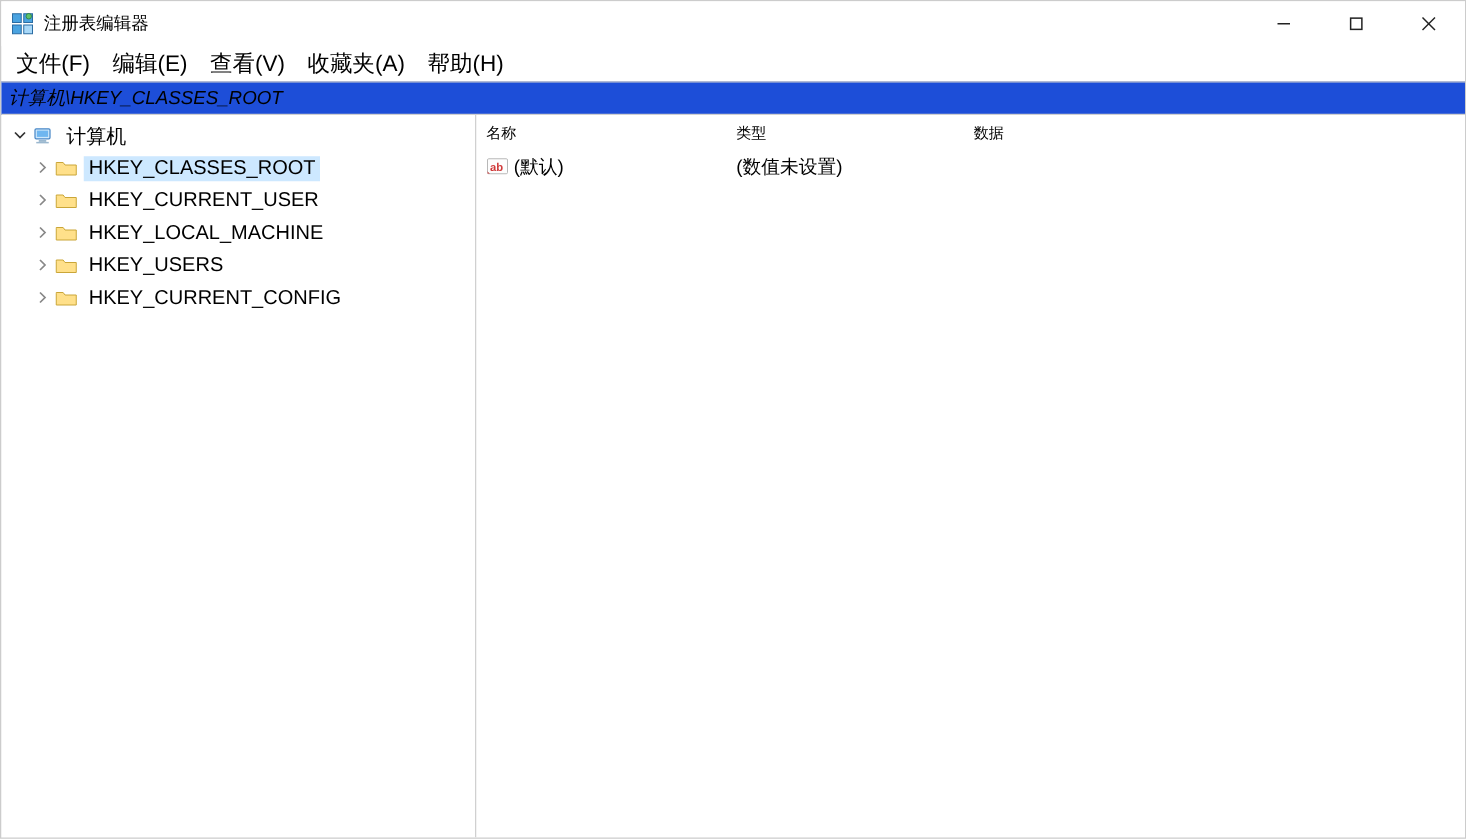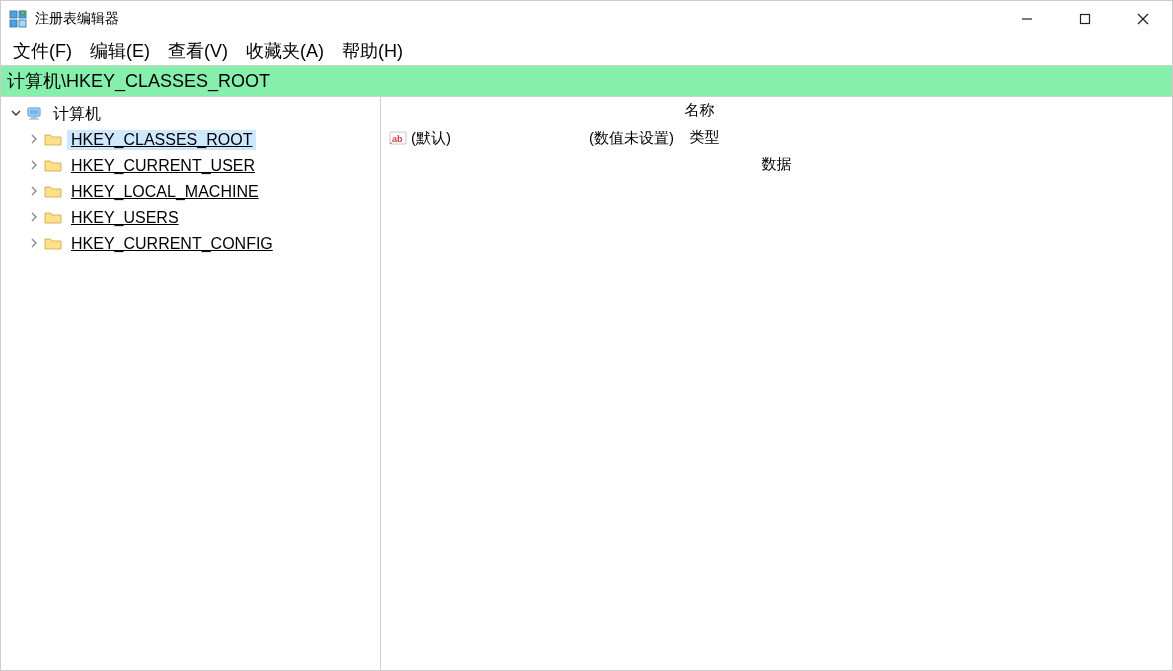--- a/index.html
+++ b/index.html
@@ -50,22 +50,23 @@
     }
     .menu-item {
       padding: 2px 8px;
       font-size: 18px;
       cursor: default;
     }
     .addressbar {
       border-top: 1px solid #d0d0d0;
       border-bottom: 1px solid #d0d0d0;
       padding: 3px 6px;
-      font-size: 18px;
-      background: #86efac;
+      font-size: 15px;
+      background: #1d4ed8;
+      font-style: italic;
     }
     .content {
       flex: 1;
       display: flex;
       min-height: 0;
     }
     .tree-pane {
       width: 380px;
       border-right: 1px solid #d0d0d0;
       padding-top: 4px;
@@ -90,28 +91,27 @@
       color: #555;
       font-size: 12px;
     }
     .tree-row .icon {
       width: 20px; height: 18px;
       display: flex; align-items: center; justify-content: center;
       margin-right: 4px;
     }
     .tree-row .label { padding: 1px 4px; }
     .tree-row.selected .label { background: #cde8ff; }
-    .indent-1 { padding-left: 24px; text-decoration: underline; }
+    .indent-1 { padding-left: 24px; }
     .list-header {
       display: flex;
       height: 28px;
       align-items: center;
-      font-size: 15px;
+      font-size: 12px;
       border-bottom: 0px solid #eee;
-      flex-direction: column;
     }
     .list-header .col {
       padding: 4px 8px;
     }
     .col-name { width: 200px; }
     .col-type { width: 190px; }
     .col-data { flex: 1; }
     .list-row {
       display: flex;
       height: 26px;

